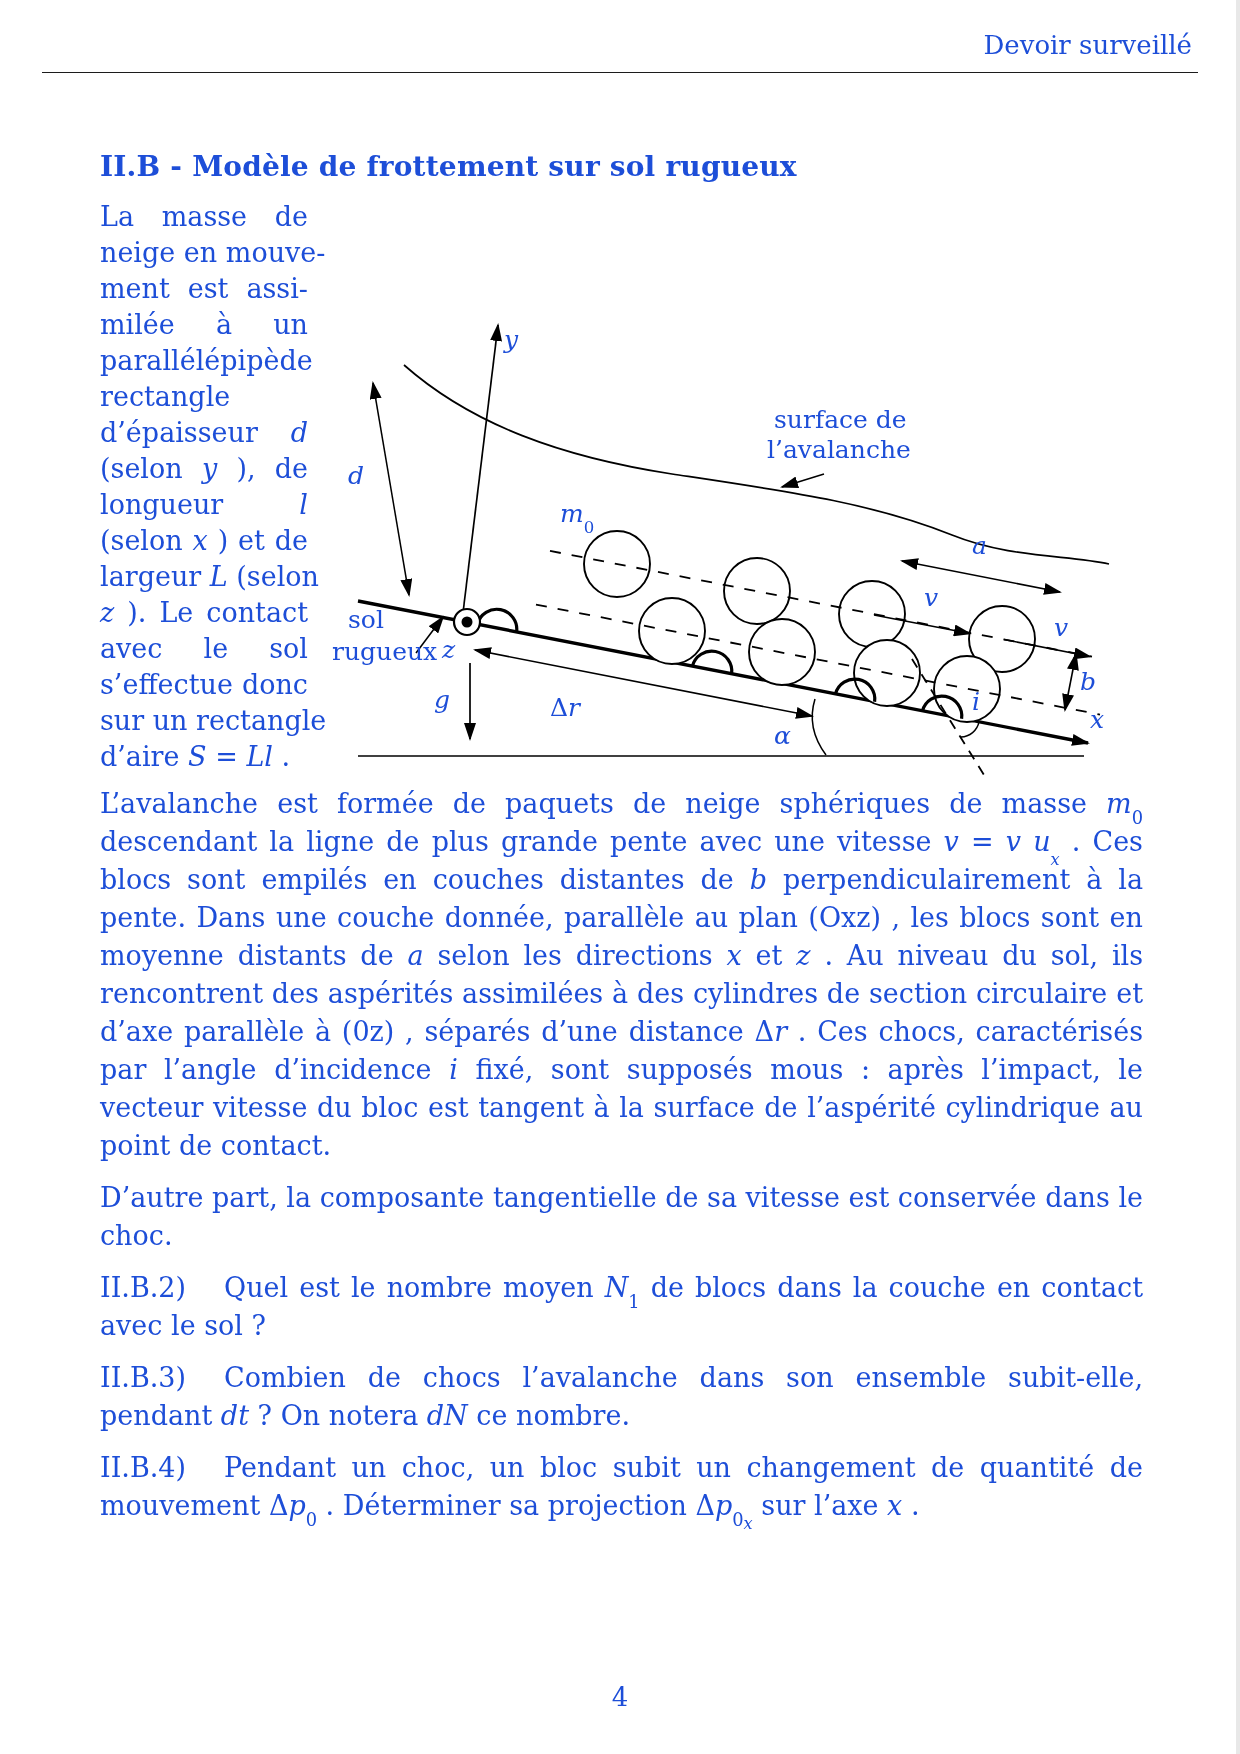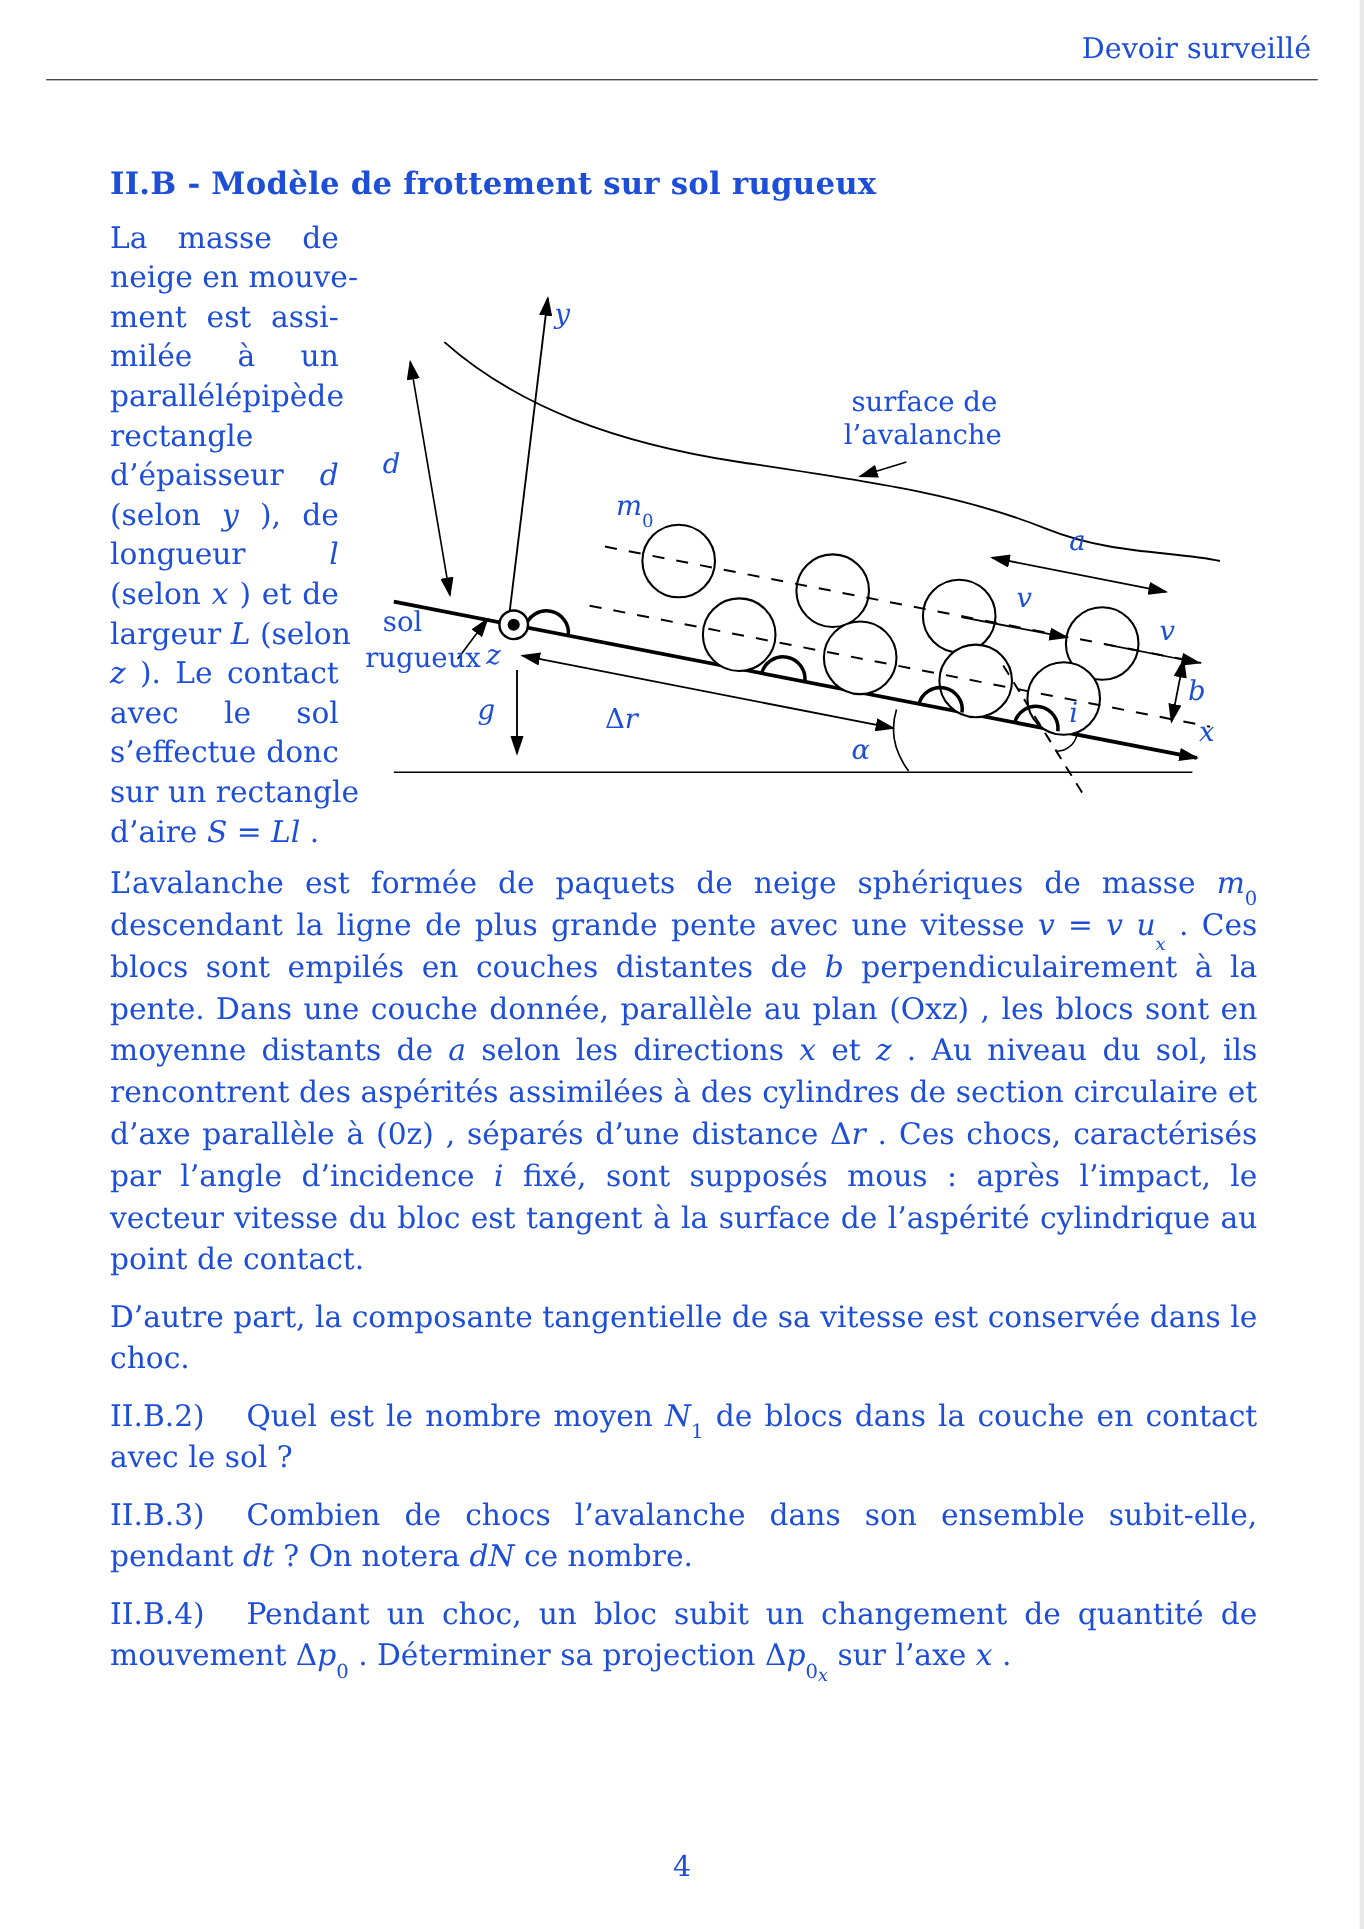--- a/index.html
+++ b/index.html
@@ -3,21 +3,21 @@
 <meta charset="utf-8">
 <style>
   html,body{margin:0;padding:0;background:#e8e8e8;}
   .page{position:relative;width:1236px;height:1754px;background:#ffffff;overflow:hidden;
         font-family:"DejaVu Serif", serif;color:#1d4ed8;}
   .header-title{position:absolute;top:30px;right:44px;font-size:26px;}
   .header-rule{position:absolute;top:72px;left:42px;width:1156px;border-top:1.6px solid #1c1c1c;height:0;}
   .content{position:absolute;top:112px;left:100px;width:1043px;margin-top:38px;}
   .section-title{font-size:28px;font-weight:bold;margin:0 0 16px 0;letter-spacing:0.2px;}
   p.para{margin:0 0 14px 0;text-align:justify;line-height:38px;font-size:27px;}
-  .row{display:flex;align-items:center;margin:0 0 10px 0;}
+  .row{display:flex;align-items:flex-end;margin:0 0 10px 0;}
   .leftcol{width:208px;flex:none;font-size:27px;}
   .leftcol .ln{line-height:36px;text-align:justify;text-align-last:justify;white-space:nowrap;}
   .figbox{position:relative;width:800px;margin-left:4px;flex:none;}
   .figsvg{display:block;}
   .figlabel{position:absolute;font-size:25px;white-space:nowrap;line-height:1;}
   .caption{text-align:center;font-size:26px;margin-top:2px;}
   .caption b{font-weight:bold;}
   p.q{margin:0 0 14px 0;text-align:justify;line-height:38px;font-size:27px;}
   .qlabel{margin-right:38px;}
   i{font-style:italic;}

